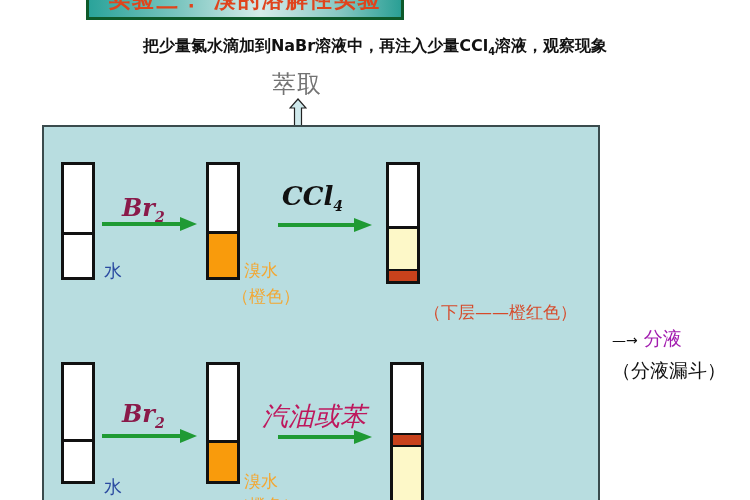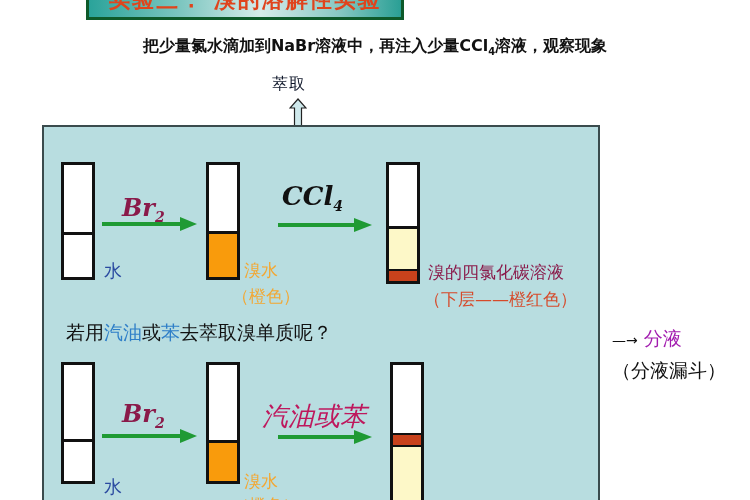--- a/index.html
+++ b/index.html
@@ -20,21 +20,21 @@
       color: #e0441c; font-size: 22px; font-weight: bold; letter-spacing: 2px;
       white-space: nowrap;
     }
     .instruction {
       left: 0; width: 750px; top: 36px; text-align: center;
       font-size: 16px; font-weight: bold; color: #111;
       white-space: nowrap;
     }
     .instruction sub { font-size: 10px; }
     .extract-label {
-      left: 272px; top: 74px; font-size: 16px; color: #0f172a; letter-spacing: 1px;
+      left: 272px; top: 68px; font-size: 24px; color: #737373; letter-spacing: 1px;
     }
     .up-arrow { left: 289px; top: 98px; width: 18px; height: 30px; }
     .panel {
       left: 42px; top: 125px; width: 558px; height: 390px;
       background: #b8dde0; border: 2px solid #3a4b4d; box-sizing: border-box;
     }
     .tube {
       position: absolute; width: 34px; border: 3px solid #111; box-sizing: border-box;
       background: #ffffff; overflow: hidden;
     }
@@ -100,27 +100,23 @@
     <rect x="0" y="5" width="78" height="4" fill="#1f9a34"></rect>
     <polygon points="76,0 94,7 76,14" fill="#1f9a34"></polygon>
   </svg>
 
   <div class="tube" style="left:342px; top:35px; height:122px;">
     <div class="layer" style="top:63px; bottom:0; background:#fdf8c8;"></div>
     <div class="divider" style="top:61px;"></div>
     <div class="layer" style="bottom:0; height:10px; background:#c8421c; border-top:2px solid #111;"></div>
   </div>
   <div class="label" style="left:384px; top:132px; line-height:27px;">
-    <div style="color:#8a1a4a;">溴的四氯化碳溶液</div>
-    <div style="color:#d64a2a; margin-left:-4px;">（下层——橙红色）</div>
+    <div style="color:#d64a2a; margin-left:-4px;margin-top:40px;">（下层——橙红色）</div>
   </div>
 
-  <div class="question" style="left:22px; top:193px;">
-    <span>若用</span><span class="hl-blue">汽油</span><span>或</span><span class="hl-blue">苯</span><span>去萃取溴单质呢？</span>
-  </div>
 
   <div class="tube" style="left:17px; top:235px; height:122px;">
     <div class="divider" style="top:74px;"></div>
   </div>
   <div class="label" style="left:60px; top:348px; color:#2a4aa0; font-size:18px;">水</div>
 
   <div class="reagent" style="left:78px; top:272px; font-size:24px; color:#8a1a4a;">
     <span>Br</span><sub>2</sub>
   </div>
   <svg class="green-arrow" style="left:58px; top:302px; width:95px;" viewBox="0 0 95 14">

